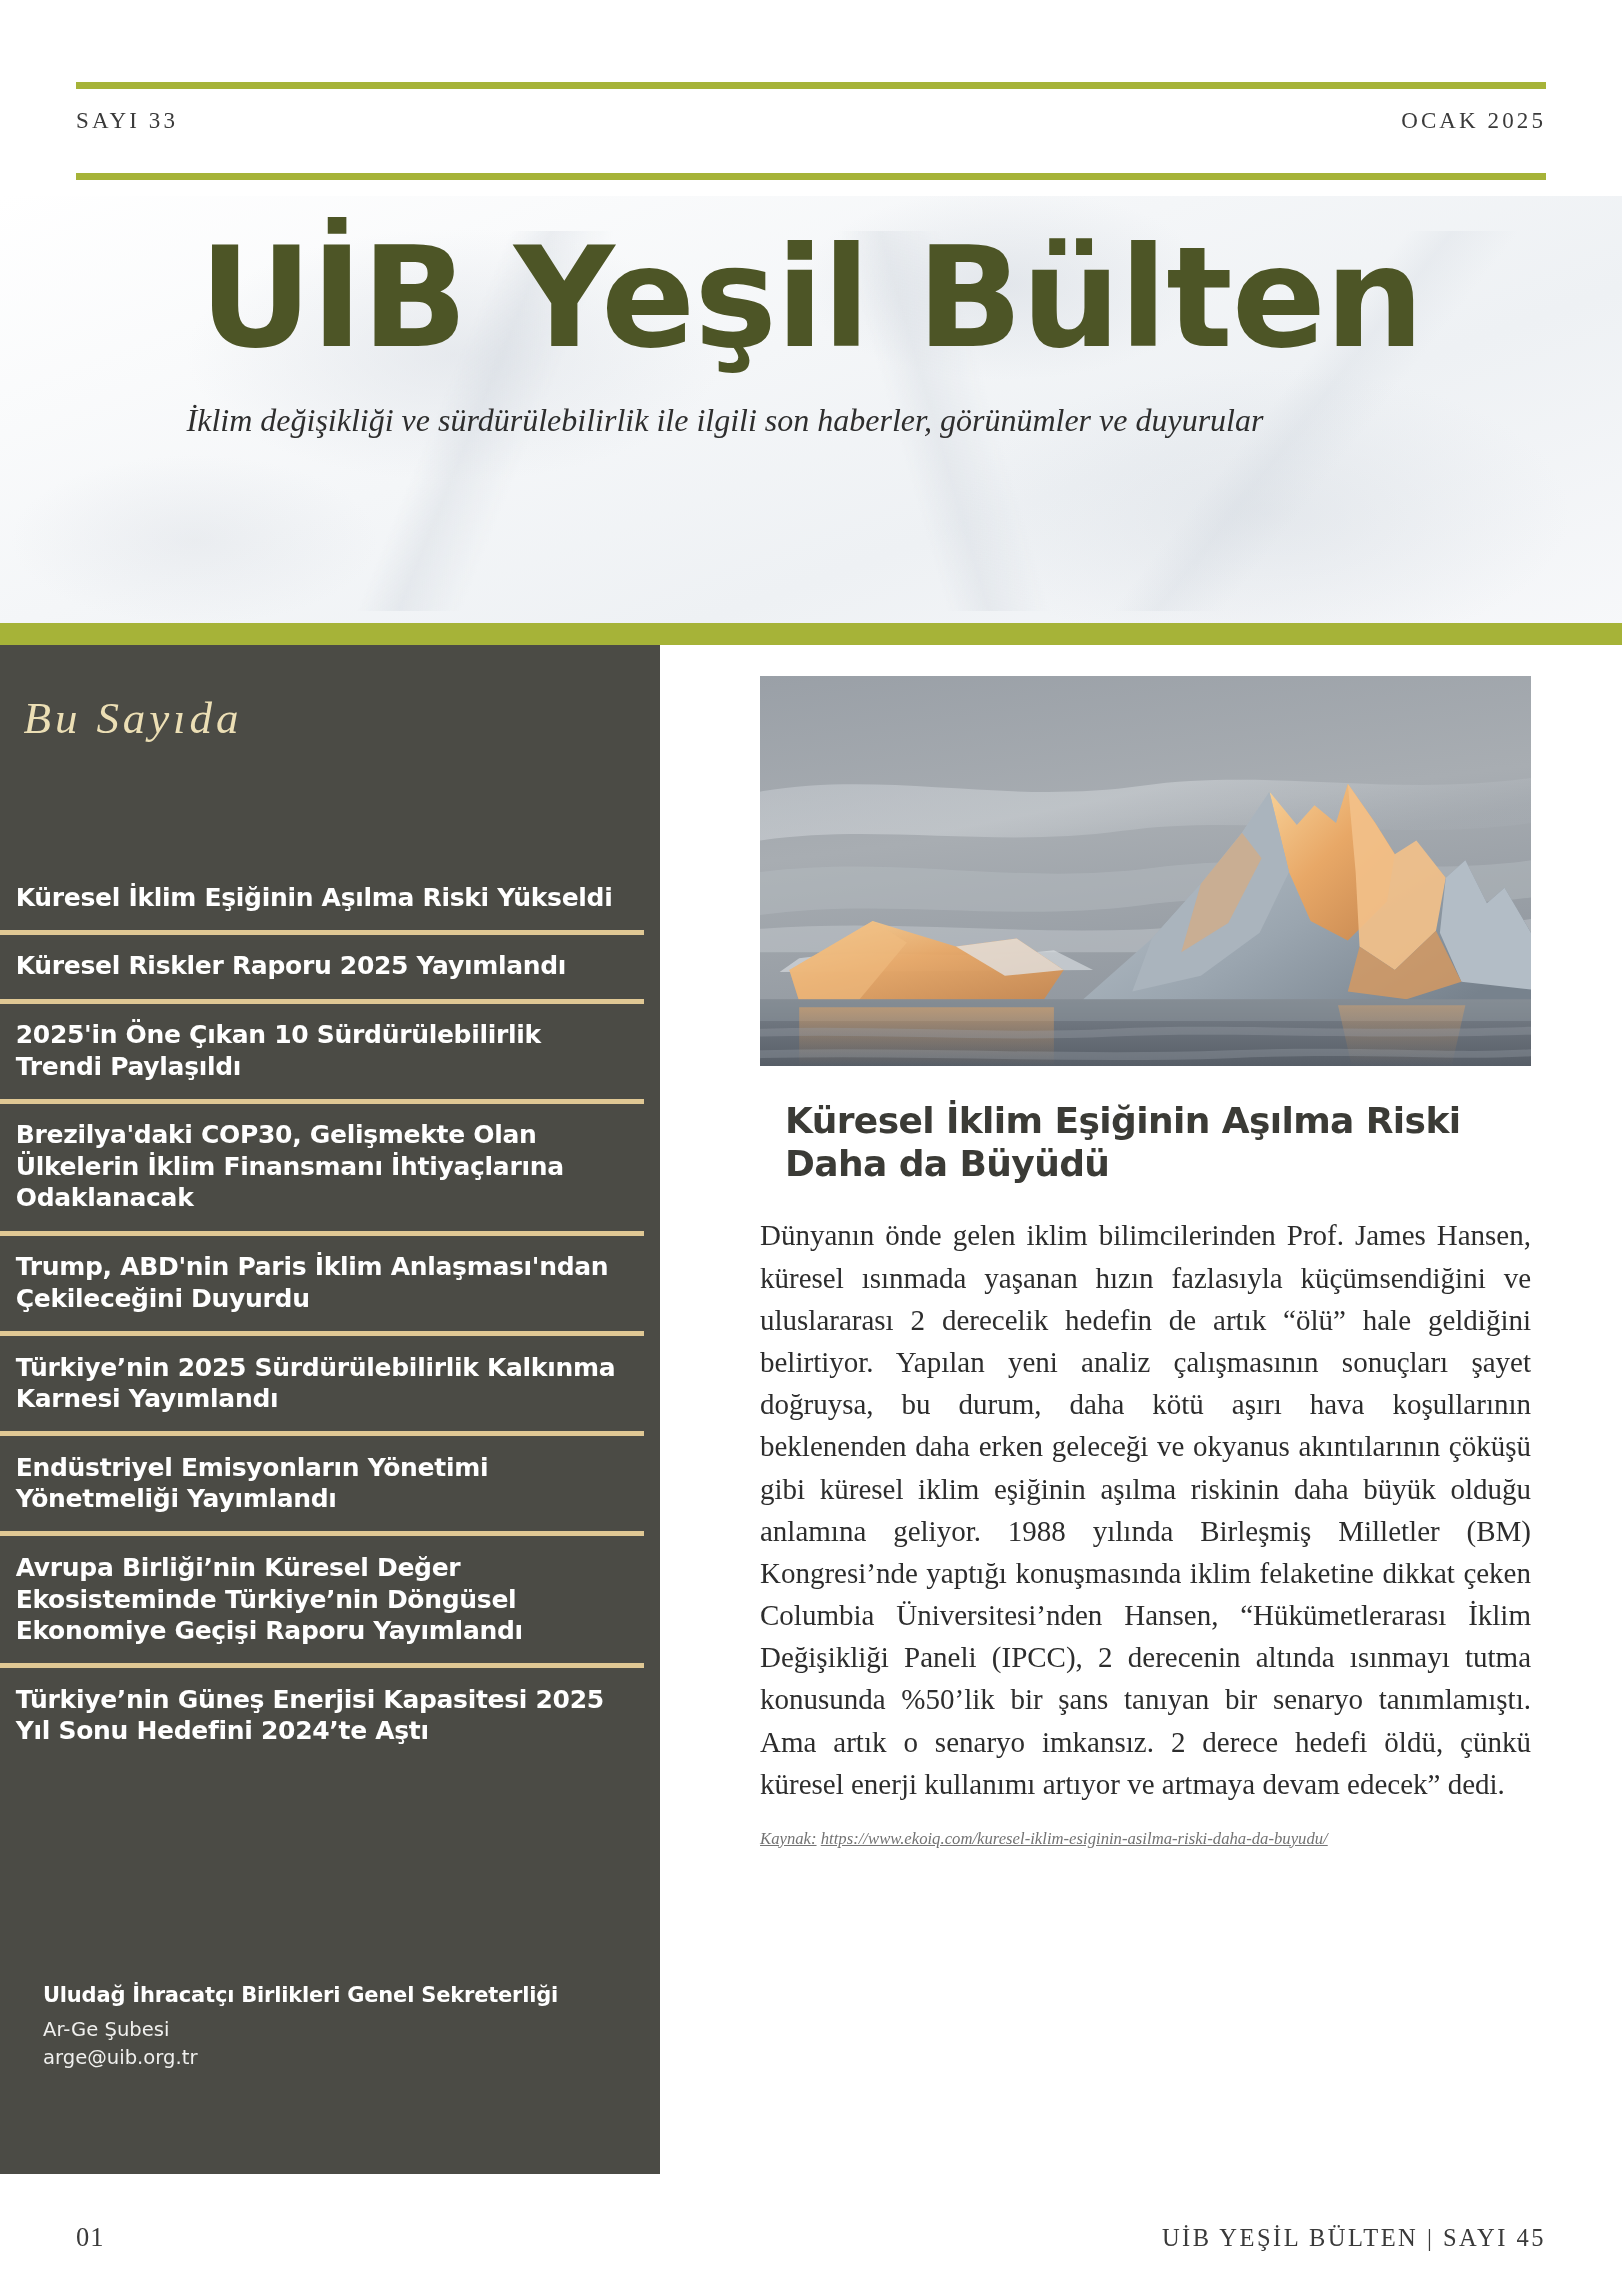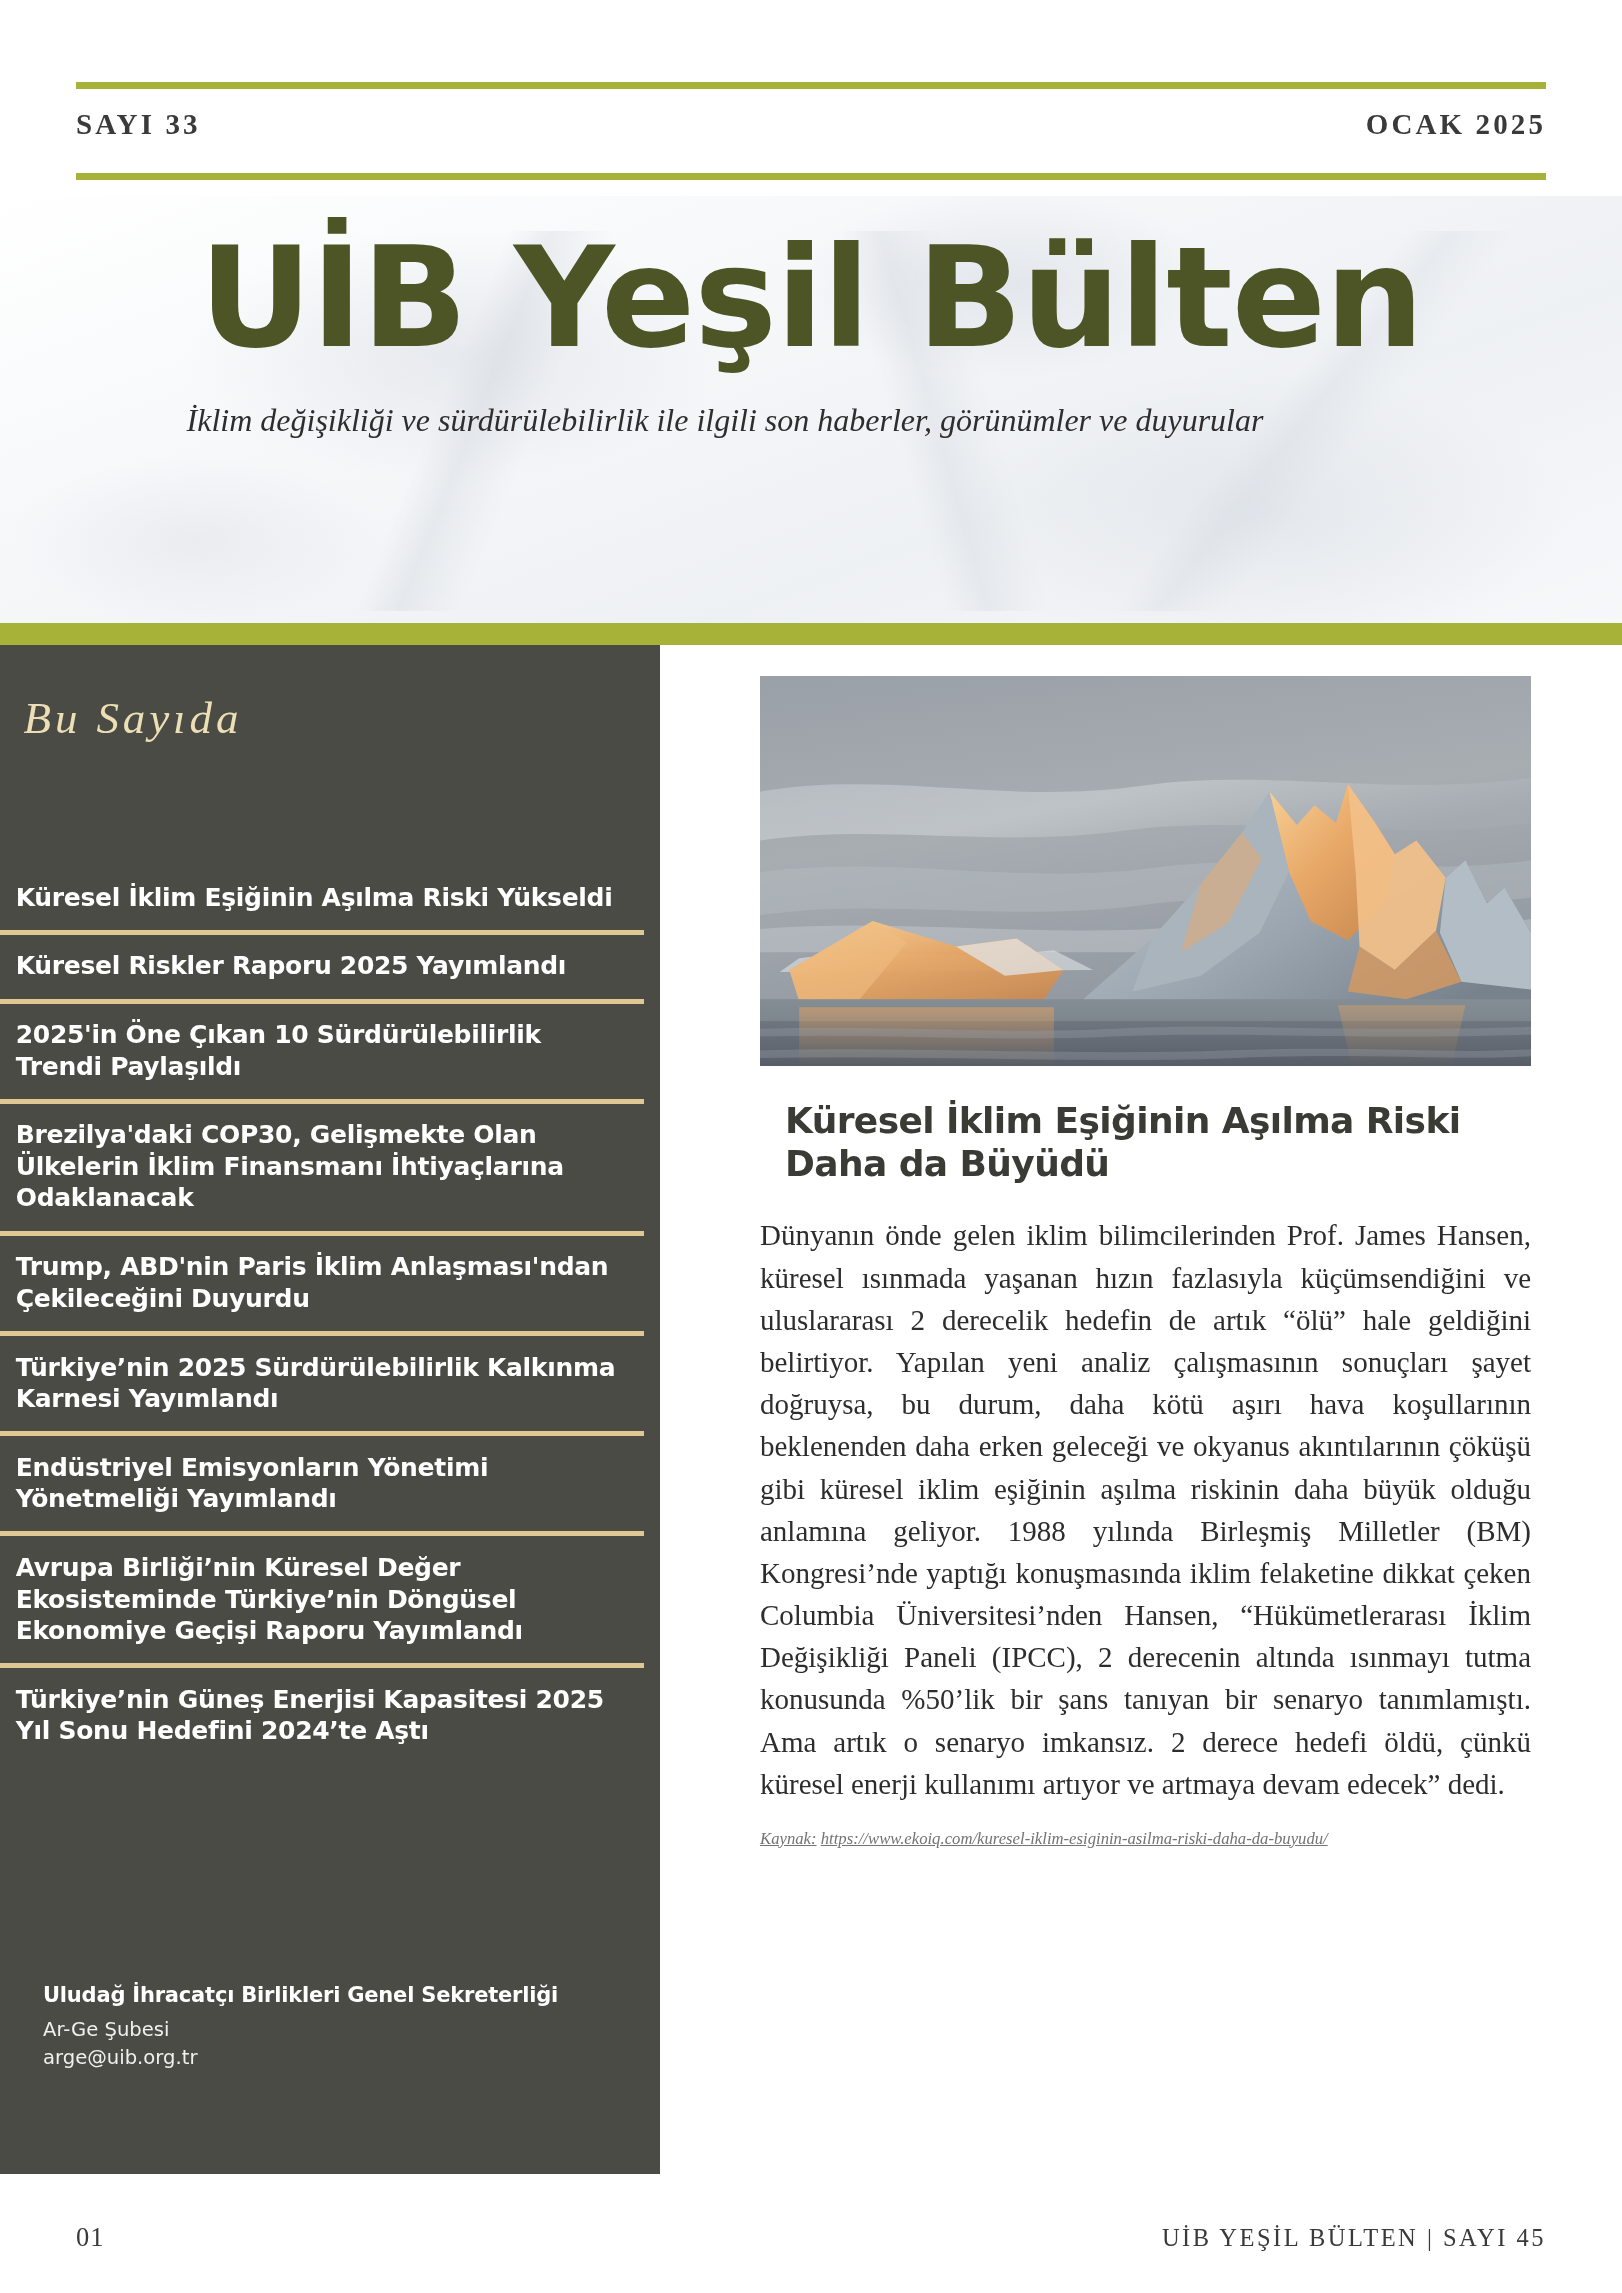--- a/index.html
+++ b/index.html
@@ -35,25 +35,24 @@
   .header-row {
     position: absolute;
     left: 76px; top: 108px;
     width: 1470px;
     display: flex;
     justify-content: space-between;
     align-items: center;
   }
   .header-label {
     font-family: "Liberation Serif", serif;
-    font-size: 29px;
+    font-size: 23px;
     letter-spacing: 3.1px;
     color: #3a3a3a;
     white-space: nowrap;
-    font-weight: bold;
   }
 
   
   .masthead {
     position: absolute;
     left: 0; top: 196px;
     width: 1622px;
     height: 441px;
     background:
       radial-gradient(ellipse 372px 176px at 28% 36%, rgba(214,219,226,0.50), rgba(255,255,255,0) 72%),

